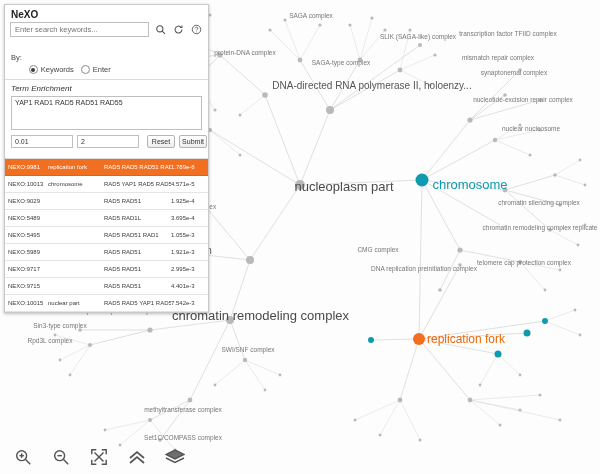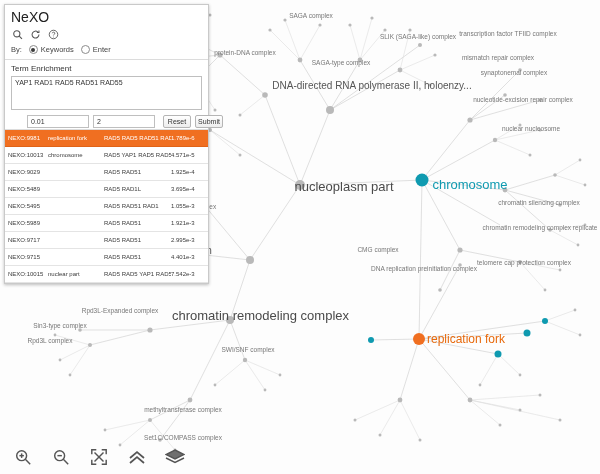--- a/index.html
+++ b/index.html
@@ -63,22 +63,22 @@
     top: 4px;
     width: 203px;
     background: #ffffff;
     border: 1px solid #c9c9c9;
     box-shadow: 0 1px 3px rgba(0,0,0,0.25);
     font-size: 8px;
     color: #333;
   }
   #panel-title {
     padding: 4px 6px 2px 6px;
-    font-size: 14px;
-    font-weight: normal;
+    font-size: 10px;
+    font-weight: bold;
     color: #222;
   }
   .search-row {
     display: flex;
     align-items: center;
     padding: 0 5px 4px 5px;
     gap: 4px;
   }
   .search-input {
     flex: 1;
@@ -118,44 +118,44 @@
     vertical-align: -1px;
   }
   .radio.on::after {
     content: "";
     position: absolute;
     left: 1.5px; top: 1.5px;
     width: 4px; height: 4px;
     border-radius: 50%;
     background: #3a3a3a;
   }
-  .radio-wrap { display: flex; align-items: center; }
+  .radio-wrap { display: flex; align-items: center; margin-top: 24px; }
   .section-head {
     border-top: 1px solid #dcdcdc;
     padding: 4px 6px 3px 6px;
     font-size: 8px;
     color: #333;
+    font-style: italic;
   }
   .term-box {
     margin: 0 6px 5px 6px;
     height: 34px;
     border: 1px solid #bfbfbf;
     background: #fff;
     font-size: 7px;
     color: #333;
     padding: 2px 3px;
     box-sizing: border-box;
     overflow: hidden;
   }
   .params-row {
     display: flex;
     align-items: center;
-    padding: 0 6px 1px 6px;
+    padding: 0 6px 10px 6px;
     gap: 4px;
-    margin-left: 16px;
   }
   .param-input {
     width: 62px;
     height: 13px;
     border: 1px solid #bfbfbf;
     background: #fff;
     font-size: 7px;
     color: #333;
     padding: 0 3px;
     box-sizing: border-box;
@@ -427,20 +427,21 @@
     <div class="net-label small" style="left:50px;top:340px;">Rpd3L complex</div>
     <div class="net-label small" style="left:248px;top:349px;">SWI/SNF complex</div>
     <div class="net-label small" style="left:183px;top:409px;">methyltransferase complex</div>
     <div class="net-label small" style="left:183px;top:437px;">Set1C/COMPASS complex</div>
   </div>
 
   <div id="panel">
     <div id="panel-title">NeXO</div>
 
     <div class="search-row">
+      <input class="search-input" type="text" placeholder="Enter search keywords..." style="">
       <div class="icon-btn">
         <svg width="11" height="11" viewBox="0 0 16 16" fill="none" stroke="#555" stroke-width="1.6">
           <circle cx="7" cy="7" r="4.5"></circle>
             <line x1="10.5" y1="10.5" x2="14.5" y2="14.5"></line>
         </svg>
       </div>
       <div class="icon-btn">
         <svg width="11" height="11" viewBox="0 0 16 16" fill="none" stroke="#555" stroke-width="1.5">
           <path d="M13 8a5 5 0 1 1-1.6-3.6"></path>
             <polyline points="13,2 13,5 10,5"></polyline>

